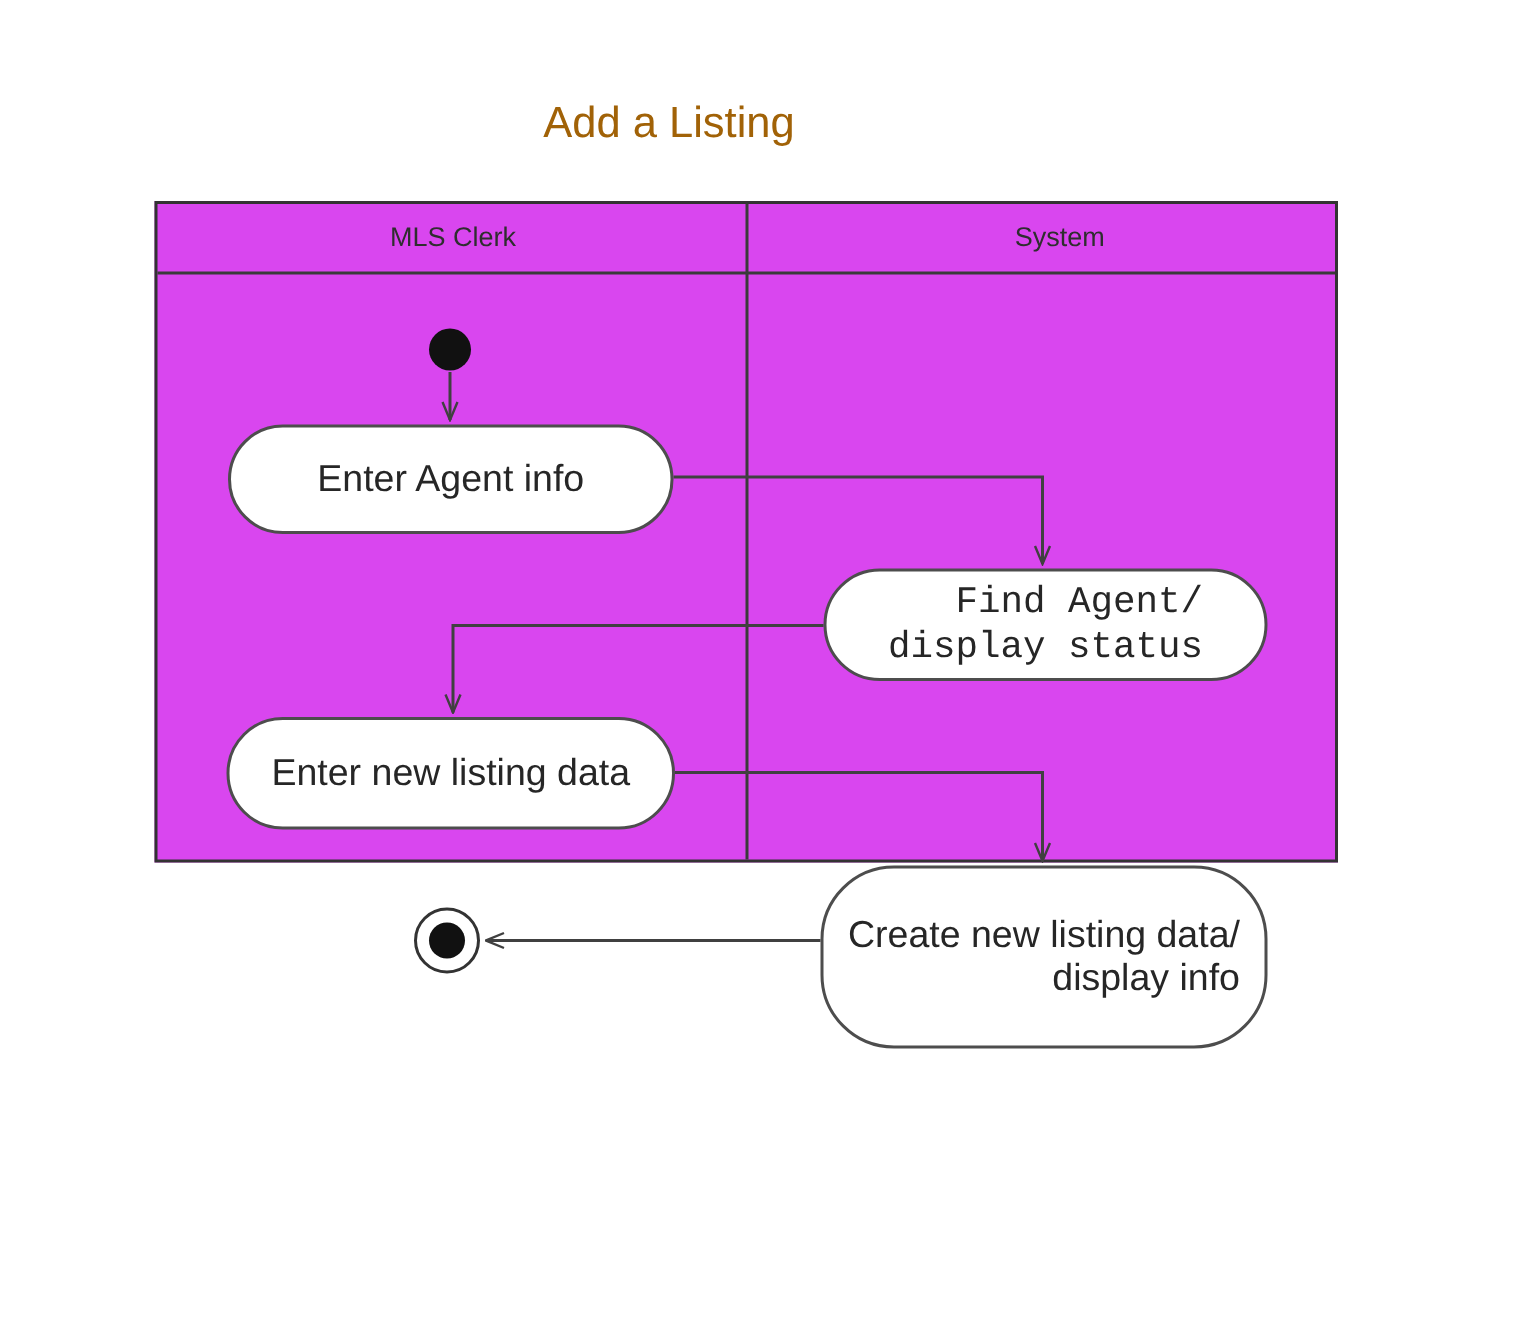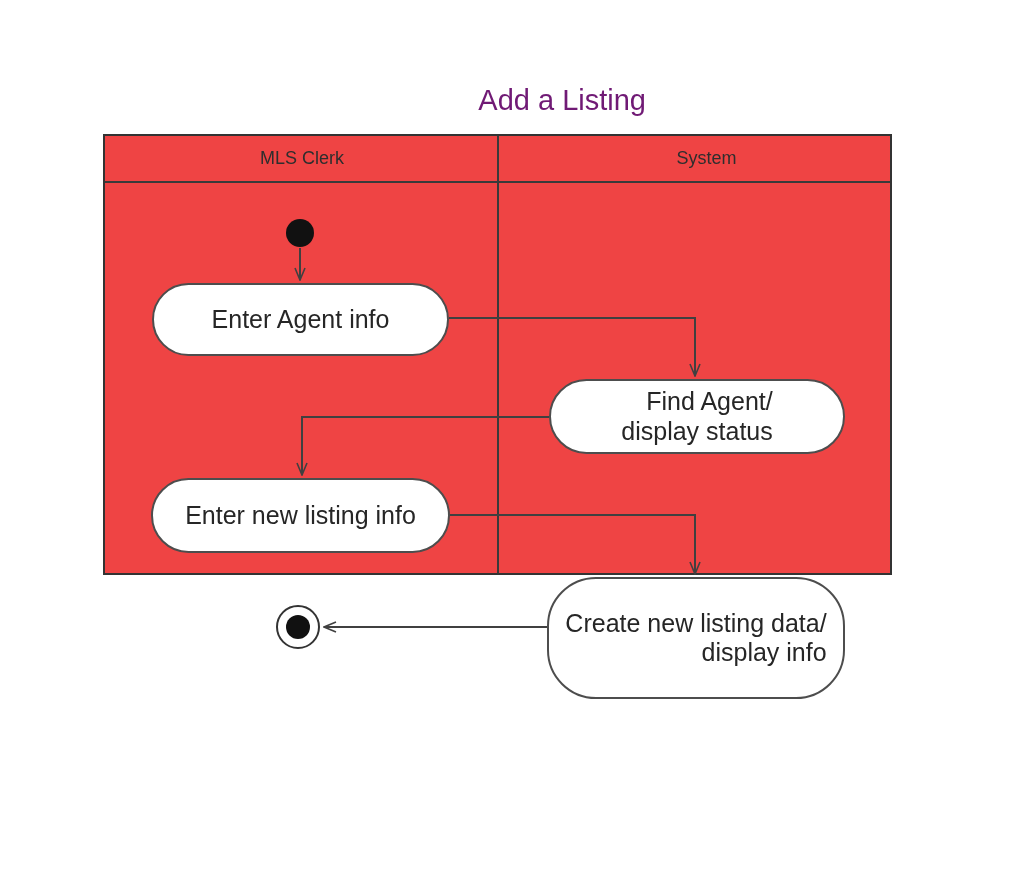--- a/index.html
+++ b/index.html
@@ -10,34 +10,33 @@
     background: #ffffff;
     font-family: "Liberation Sans", sans-serif;
     color: #262626;
     overflow: hidden;
   }
   .diagram-title {
     position: absolute;
     left: 246px;
     top: 66px;
     width: 400px;
-    text-align: right;
+    text-align: center;
     font-size: 29px;
-    color: #701a75;
-    margin-top: 18px;
+    color: #a16207;
   }
   .frame {
     position: absolute;
     left: 103px;
     top: 134px;
     width: 789px;
     height: 441px;
     border: 2px solid #333333;
     box-sizing: border-box;
-    background: #ef4444;
+    background: #d946ef;
   }
   .lane-header-row {
     position: absolute;
     left: 0; top: 0;
     width: 100%;
     height: 47px;
     border-bottom: 2px solid #3a3a3a;
     box-sizing: border-box;
     display: flex;
   }
@@ -68,21 +67,21 @@
     align-items: center;
     justify-content: center;
     text-align: right;
     font-size: 25px;
     line-height: 1.18;
     color: #262626;
     white-space: pre-line;
     z-index: 2;
   }
   #node-enter-agent        { left: 152px; top: 283px; width: 297px; height: 73px; border-radius: 37px; }
-  #node-find-agent         { left: 549px; top: 379px; width: 296px; height: 75px; border-radius: 38px; }
+  #node-find-agent         { left: 549px; top: 379px; width: 296px; height: 75px; border-radius: 38px; font-family: Liberation Mono, monospace; }
   #node-enter-new-listing  { left: 151px; top: 478px; width: 299px; height: 75px; border-radius: 38px; }
   #node-create-new-listing { left: 547px; top: 577px; width: 298px; height: 122px; border-radius: 49px; }
   .initial-node {
     position: absolute;
     left: 286px;
     top: 219px;
     width: 28px;
     height: 28px;
     border-radius: 50%;
     background: #111111;
@@ -133,21 +132,21 @@
     <div class="lane-divider"></div>
   </div>
 
   <div class="initial-node"></div>
 
   <div class="action-node" id="node-enter-agent">Enter Agent info</div>
 
   <div class="action-node" id="node-find-agent">Find Agent/
 display status</div>
 
-  <div class="action-node" id="node-enter-new-listing">Enter new listing info</div>
+  <div class="action-node" id="node-enter-new-listing">Enter new listing data</div>
 
   <div class="action-node" id="node-create-new-listing">Create new listing data/
 display info</div>
 
   <div class="final-node">
     <div class="inner-dot"></div>
   </div>
 
   <svg class="edges-svg" viewBox="0 0 1024 896" xmlns="http://www.w3.org/2000/svg">
     <defs>

